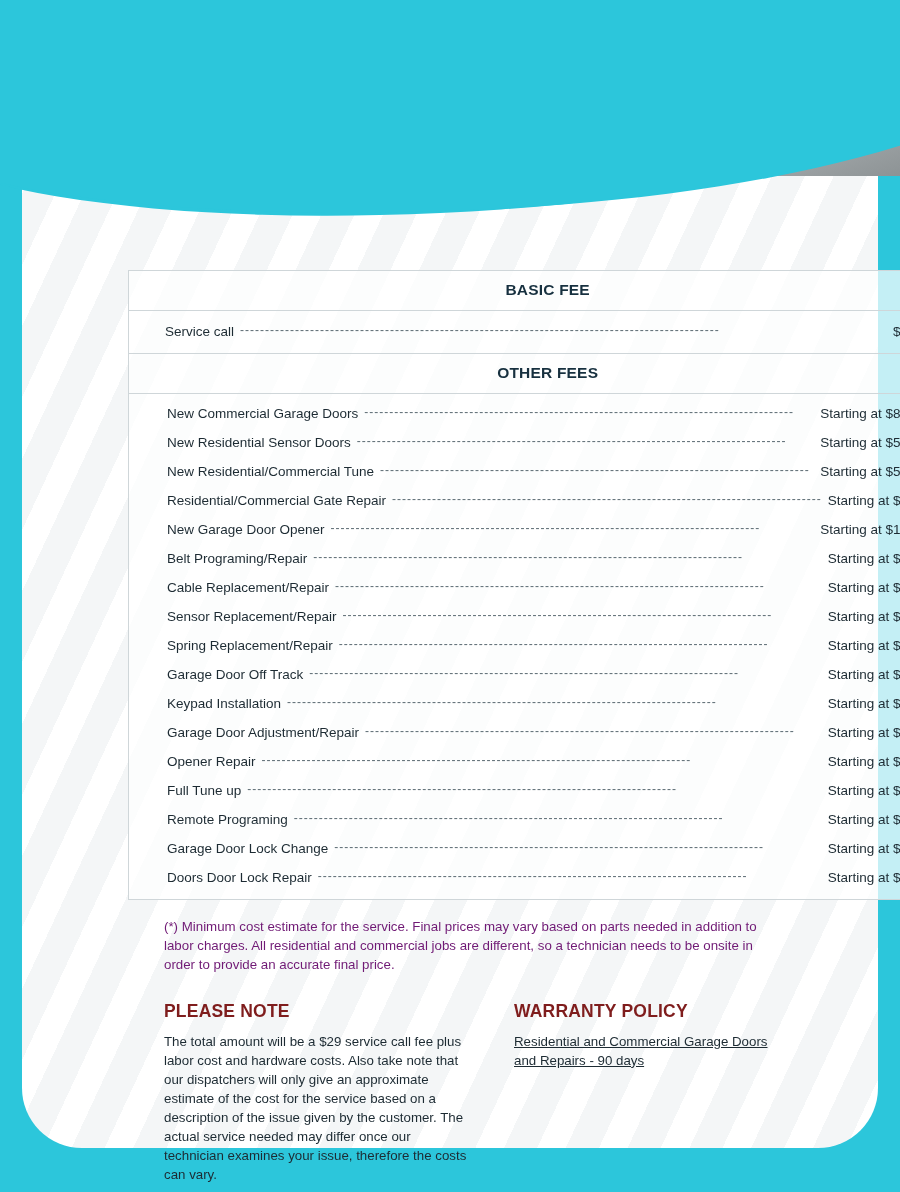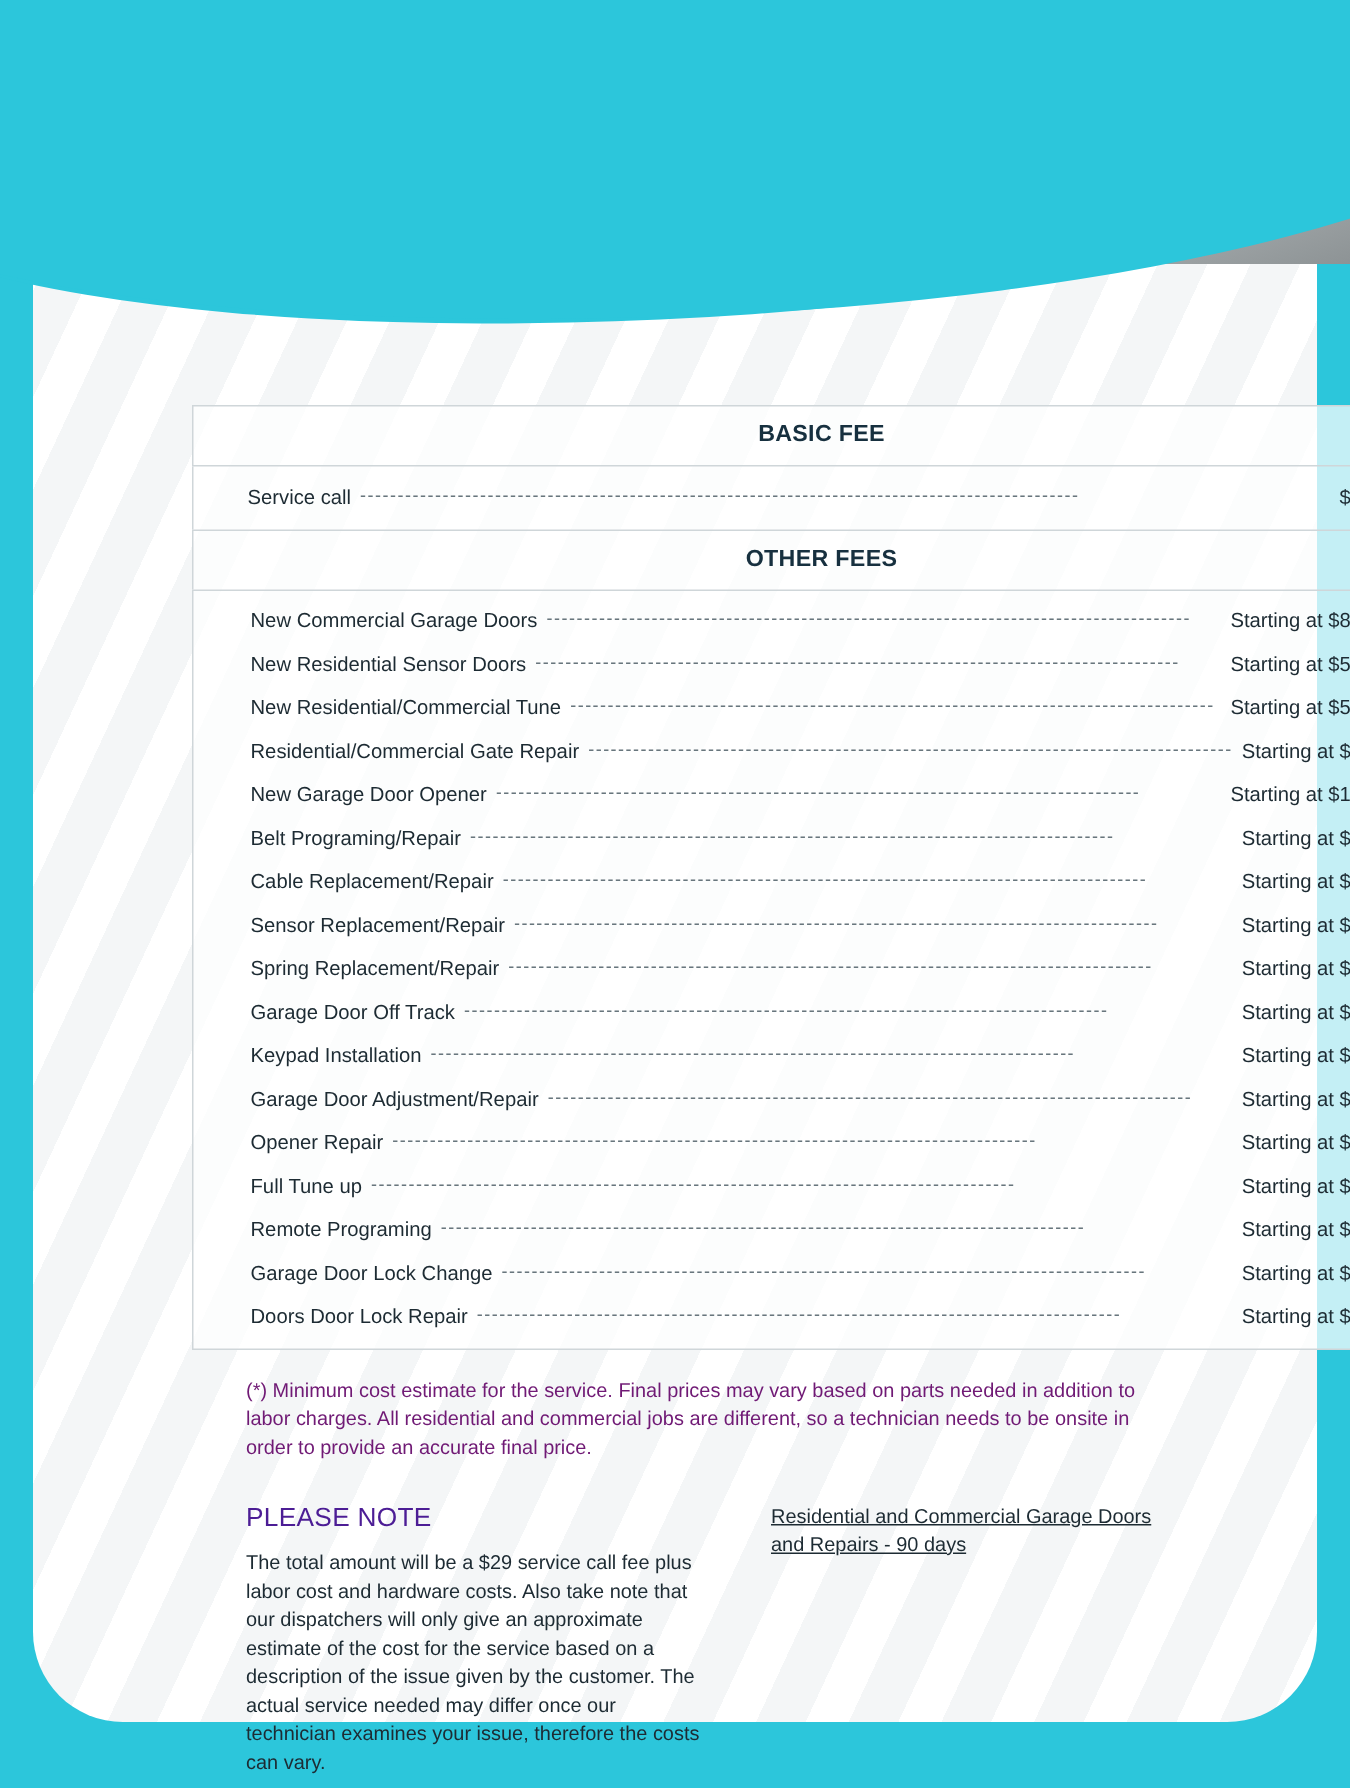--- a/index.html
+++ b/index.html
@@ -227,22 +227,22 @@
     display:flex;
     margin-top: 26px;
     margin-left: 36px;
     width: 608px;
     gap: 32px;
   }
   .col-note { width: 308px; }
   .col-warranty { width: 268px; }
   .col-title {
     font-size: 17.5px;
-    font-weight: normal;
-    color:#4c1d95;
+    font-weight: bold;
+    color:#7f1d1d;
     margin-bottom: 10px;
     letter-spacing:.2px;
   }
   .col-body {
     font-size: 13.3px;
     line-height: 1.43;
     color:#1d2b33;
   }
   .col-warranty .col-title { padding-left: 10px; }
   .col-warranty .col-body { padding-left: 10px; text-decoration: underline; }
@@ -409,18 +409,19 @@
     </table>
 
     <div id="footnote">(*) Minimum cost estimate for the service. Final prices may vary based on parts needed in addition to labor charges. All residential and commercial jobs are different, so a technician needs to be onsite in order to provide an accurate final price.</div>
 
     <div id="bottom-cols">
       <div class="col-note">
         <div class="col-title">PLEASE NOTE</div>
         <div class="col-body">The total amount will be a $29 service call fee plus labor cost and hardware costs. Also take note that our dispatchers will only give an approximate estimate of the cost for the service based on a description of the issue given by the customer. The actual service needed may differ once our technician examines your issue, therefore the costs can vary.</div>
       </div>
       <div class="col-warranty">
+        <div class="col-title">WARRANTY POLICY</div>
         <div class="col-body">Residential and Commercial Garage Doors and Repairs - 90 days</div>
       </div>
     </div>
 
   </div>
 </div>
 
 </body></html>

